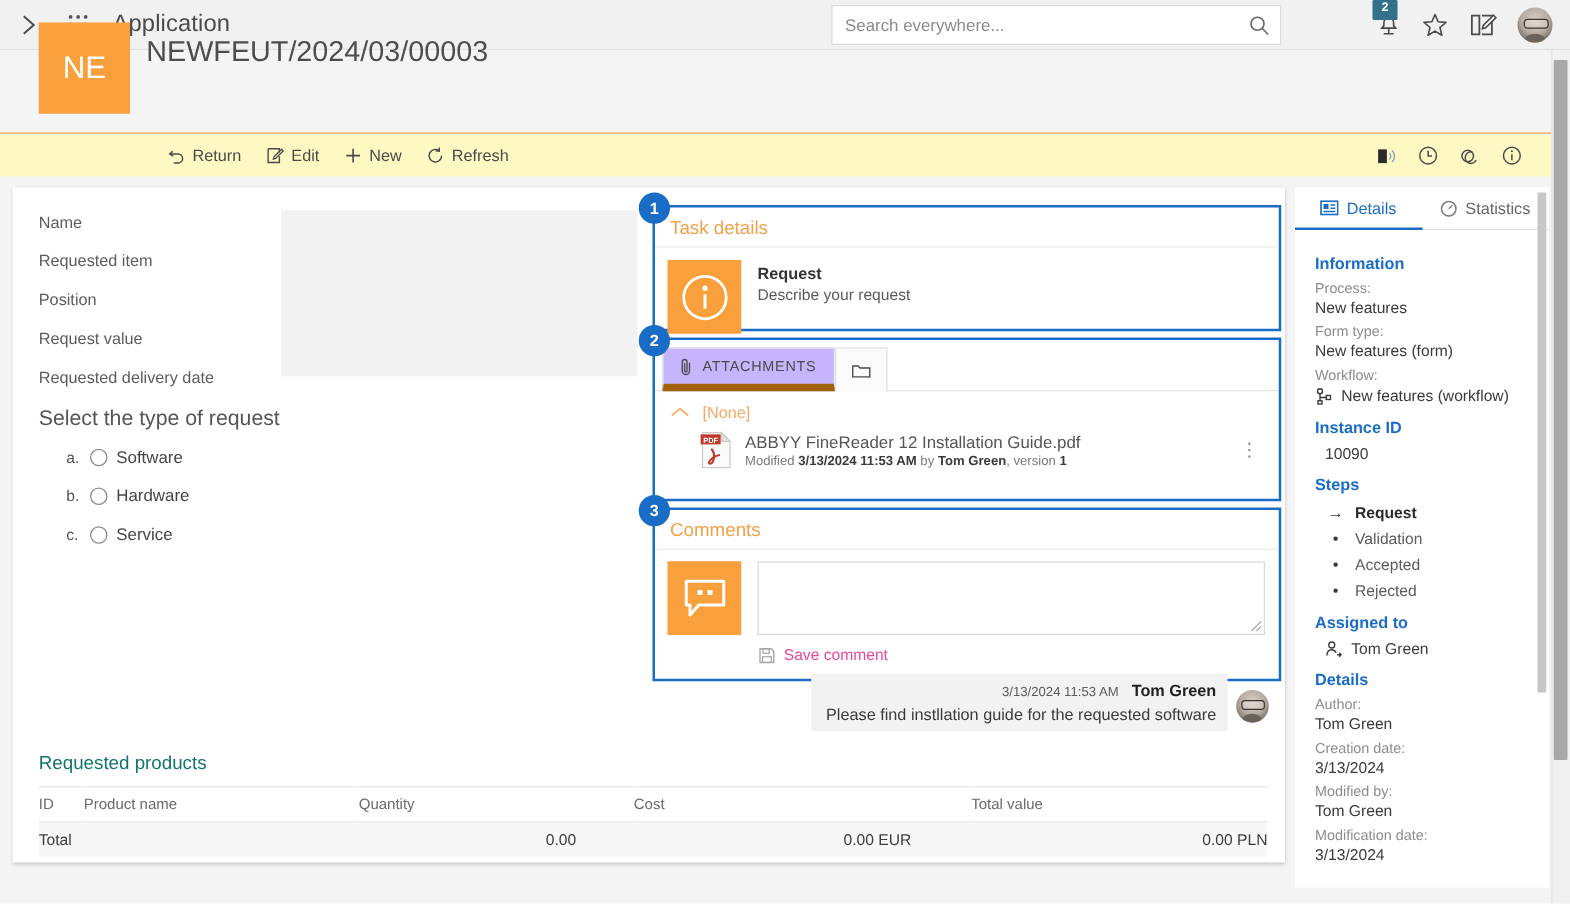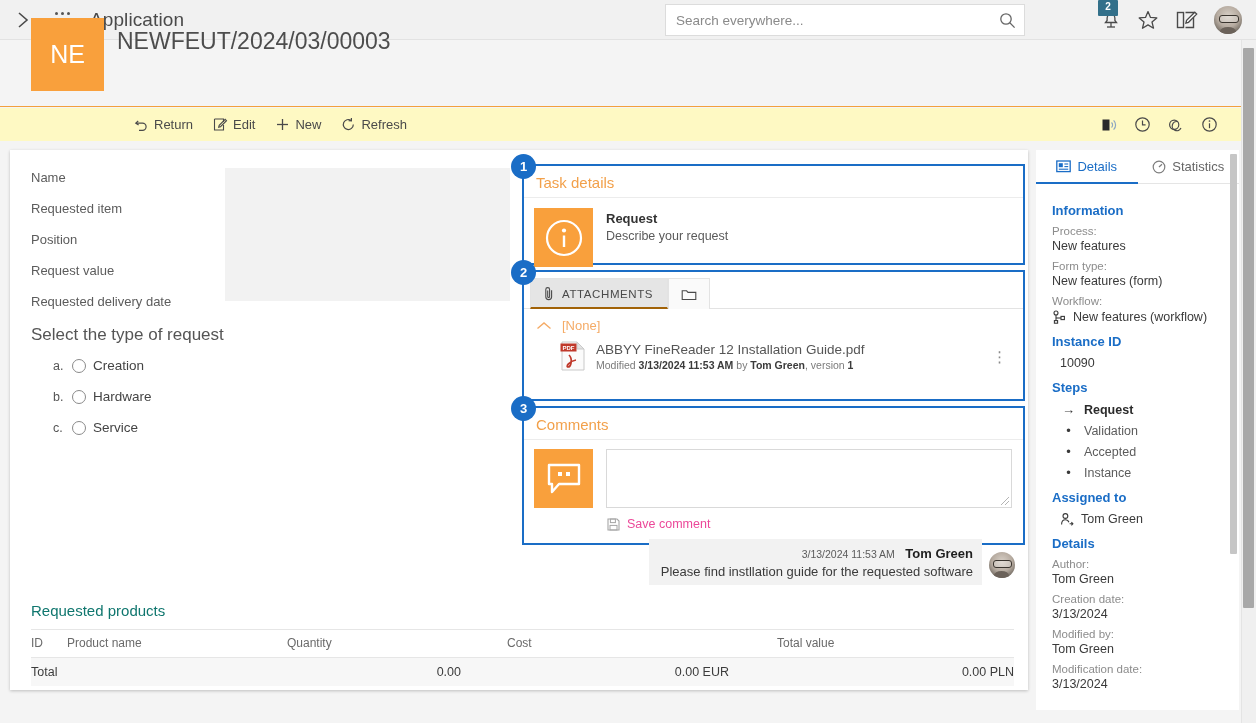--- a/index.html
+++ b/index.html
@@ -207,21 +207,21 @@
 
   #panel-attach { left: 512px; top: 120px; width: 503px; height: 131px; }
   .tabs-row { display: flex; border-bottom: 1px solid #e3e3e3; padding: 6px 6px 0 6px; }
   .tab {
     display: flex; align-items: center; gap: 7px;
     font-size: 11.5px; color: #4a4a4a; letter-spacing: .6px;
     padding: 7px 14px 6px 12px; cursor: pointer;
     border: 1px solid #e3e3e3; border-bottom: none;
     background: #fafafa; margin-bottom: -1px;
   }
-  .tab.active { background: #e5e5e5; border-bottom: 2px solid #a16207; }
+  .tab.active { background: #c4b5fd; border-bottom: 6px solid #a16207; }
   .tab-folder { padding: 7px 12px 6px 12px; }
   .group-row {
     display: flex; align-items: center; gap: 10px;
     padding: 9px 0 4px 12px; font-size: 13px; color: #f5ab66;
     cursor: pointer;
   }
   .file-row {
     display: flex; align-items: center;
     padding: 4px 10px 4px 36px; position: relative;
   }
@@ -457,21 +457,21 @@
       <div class="fld">Requested item</div>
       <div class="fld">Position</div>
       <div class="fld">Request value</div>
       <div class="fld">Requested delivery date</div>
 
       <div class="sec-title">Select the type of request</div>
 
       <div class="radio-row">
         <span class="radio-letter">a.</span>
         <span class="radio-circle"></span>
-        <span>Creation</span>
+        <span>Software</span>
       </div>
       <div class="radio-row">
         <span class="radio-letter">b.</span>
         <span class="radio-circle"></span>
         <span>Hardware</span>
       </div>
       <div class="radio-row">
         <span class="radio-letter">c.</span>
         <span class="radio-circle"></span>
         <span>Service</span>
@@ -640,21 +640,21 @@
       <div class="step">
         <span class="step-dot">•</span>
         <span>Validation</span>
       </div>
       <div class="step">
         <span class="step-dot">•</span>
         <span>Accepted</span>
       </div>
       <div class="step">
         <span class="step-dot">•</span>
-        <span>Instance</span>
+        <span>Rejected</span>
       </div>
 
       <div class="sb-head">Assigned to</div>
       <div class="sb-ln" style="margin-left:8px">
         <svg width="14" height="14" viewBox="0 0 14 14">
           <circle cx="5.4" cy="4" r="2.4" fill="none" stroke="#3a3a3a" stroke-width="1.1"></circle>
           <path d="M1.6 12.4 c0 -3.1 1.8 -4.6 3.8 -4.6 c1.6 0 2.9 .9 3.5 2.5" fill="none" stroke="#3a3a3a" stroke-width="1.1"></path>
           <path d="M9.6 11.8 h3.1 M11.4 10.2 l1.5 1.6 -1.5 1.6" fill="none" stroke="#3a3a3a" stroke-width="1.05"></path>
         </svg>
         <span class="sb-val" style="margin-top:0">Tom Green</span>

